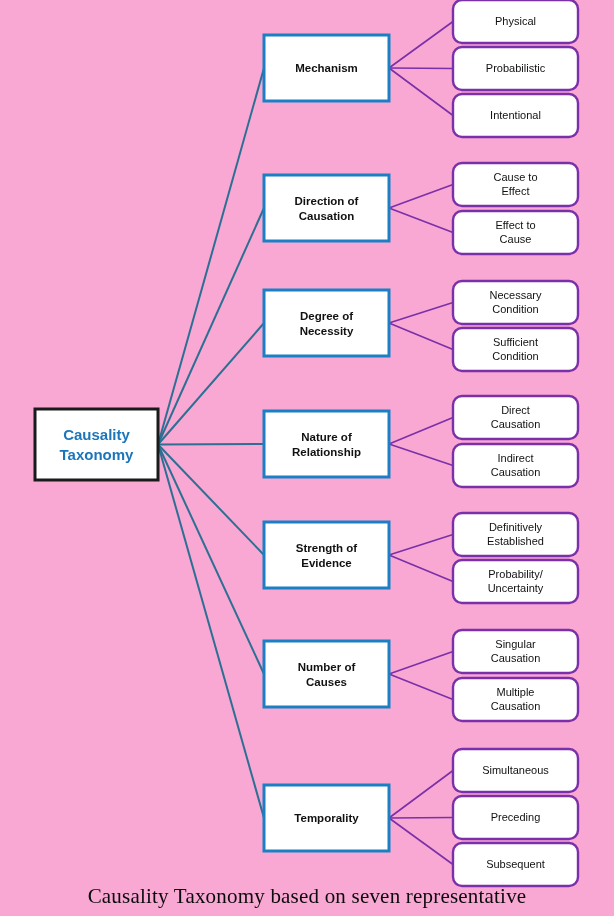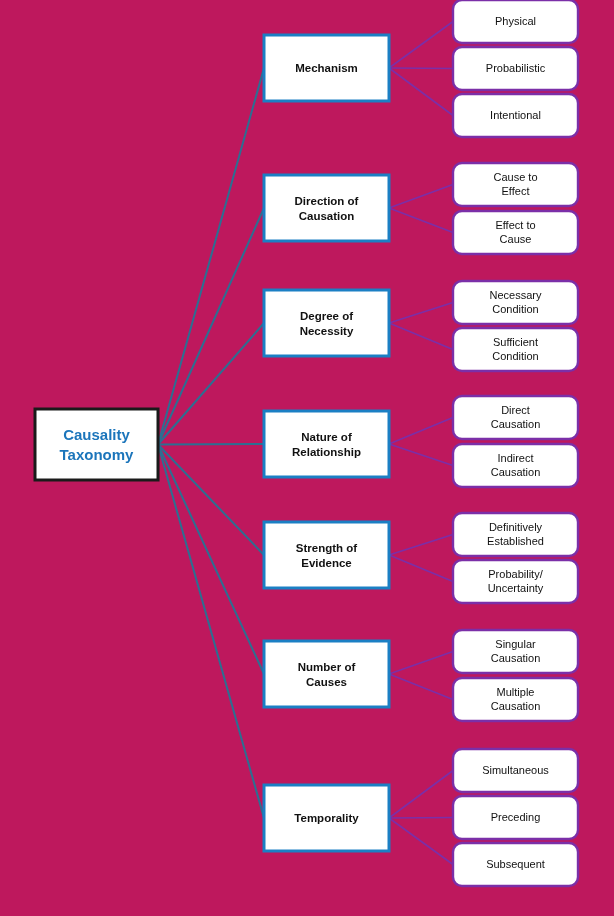--- a/index.html
+++ b/index.html
@@ -4,21 +4,21 @@
 <style>
   html, body {
     margin: 0;
     padding: 0;
     background: #ffffff;
   }
   #page {
     position: relative;
     width: 614px;
     height: 916px;
-    background: #be185d;
+    background: #f9a8d4;
     overflow: hidden;
     font-family: "Liberation Sans", sans-serif;
   }
   #diagram {
     position: absolute;
     left: 0;
     top: 0;
     width: 614px;
     height: 916px;
   }
@@ -228,14 +228,15 @@
       </g>
     <g id="nodes-root">
         <g>
           <rect x="35" y="409" width="123" height="71" rx="0" ry="0" class="root-box"></rect>
           <text x="96.5" y="439.75" class="root-label">Causality</text>
           <text x="96.5" y="459.75" class="root-label">Taxonomy</text>
         </g>
       </g>
   </svg>
 
+  <div class="caption">Causality Taxonomy based on seven representative</div>
 
 </div>
 
 </body></html>

